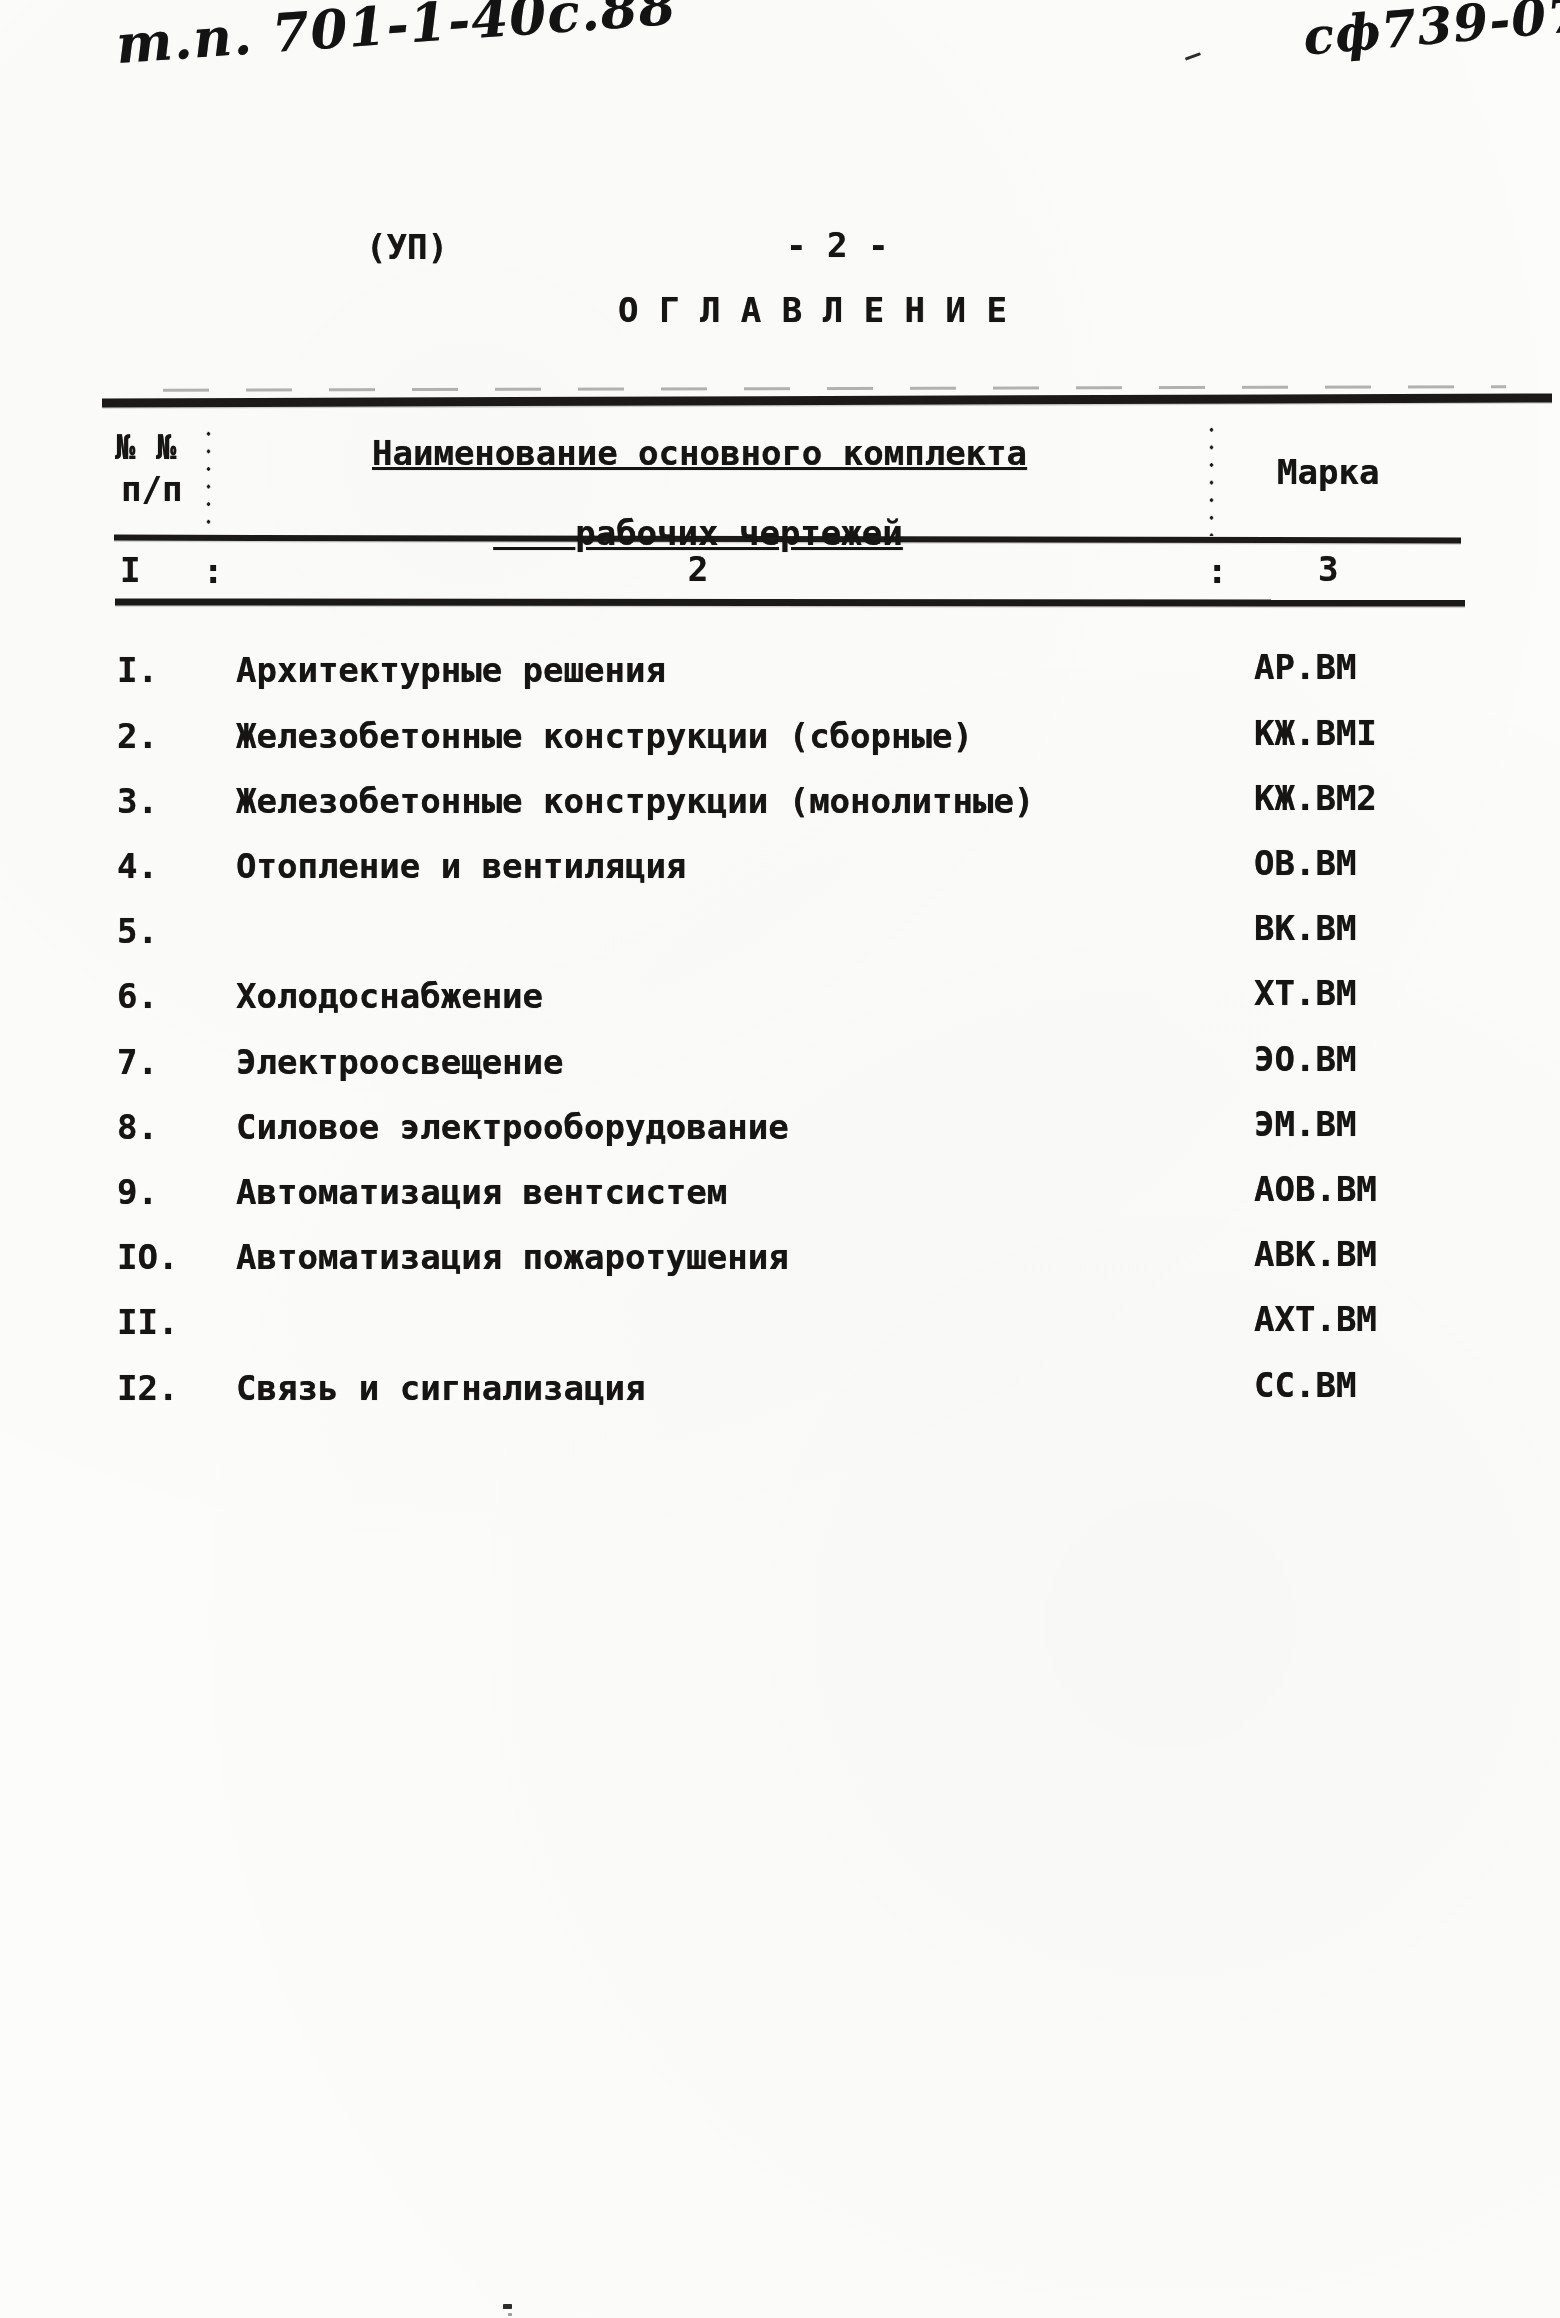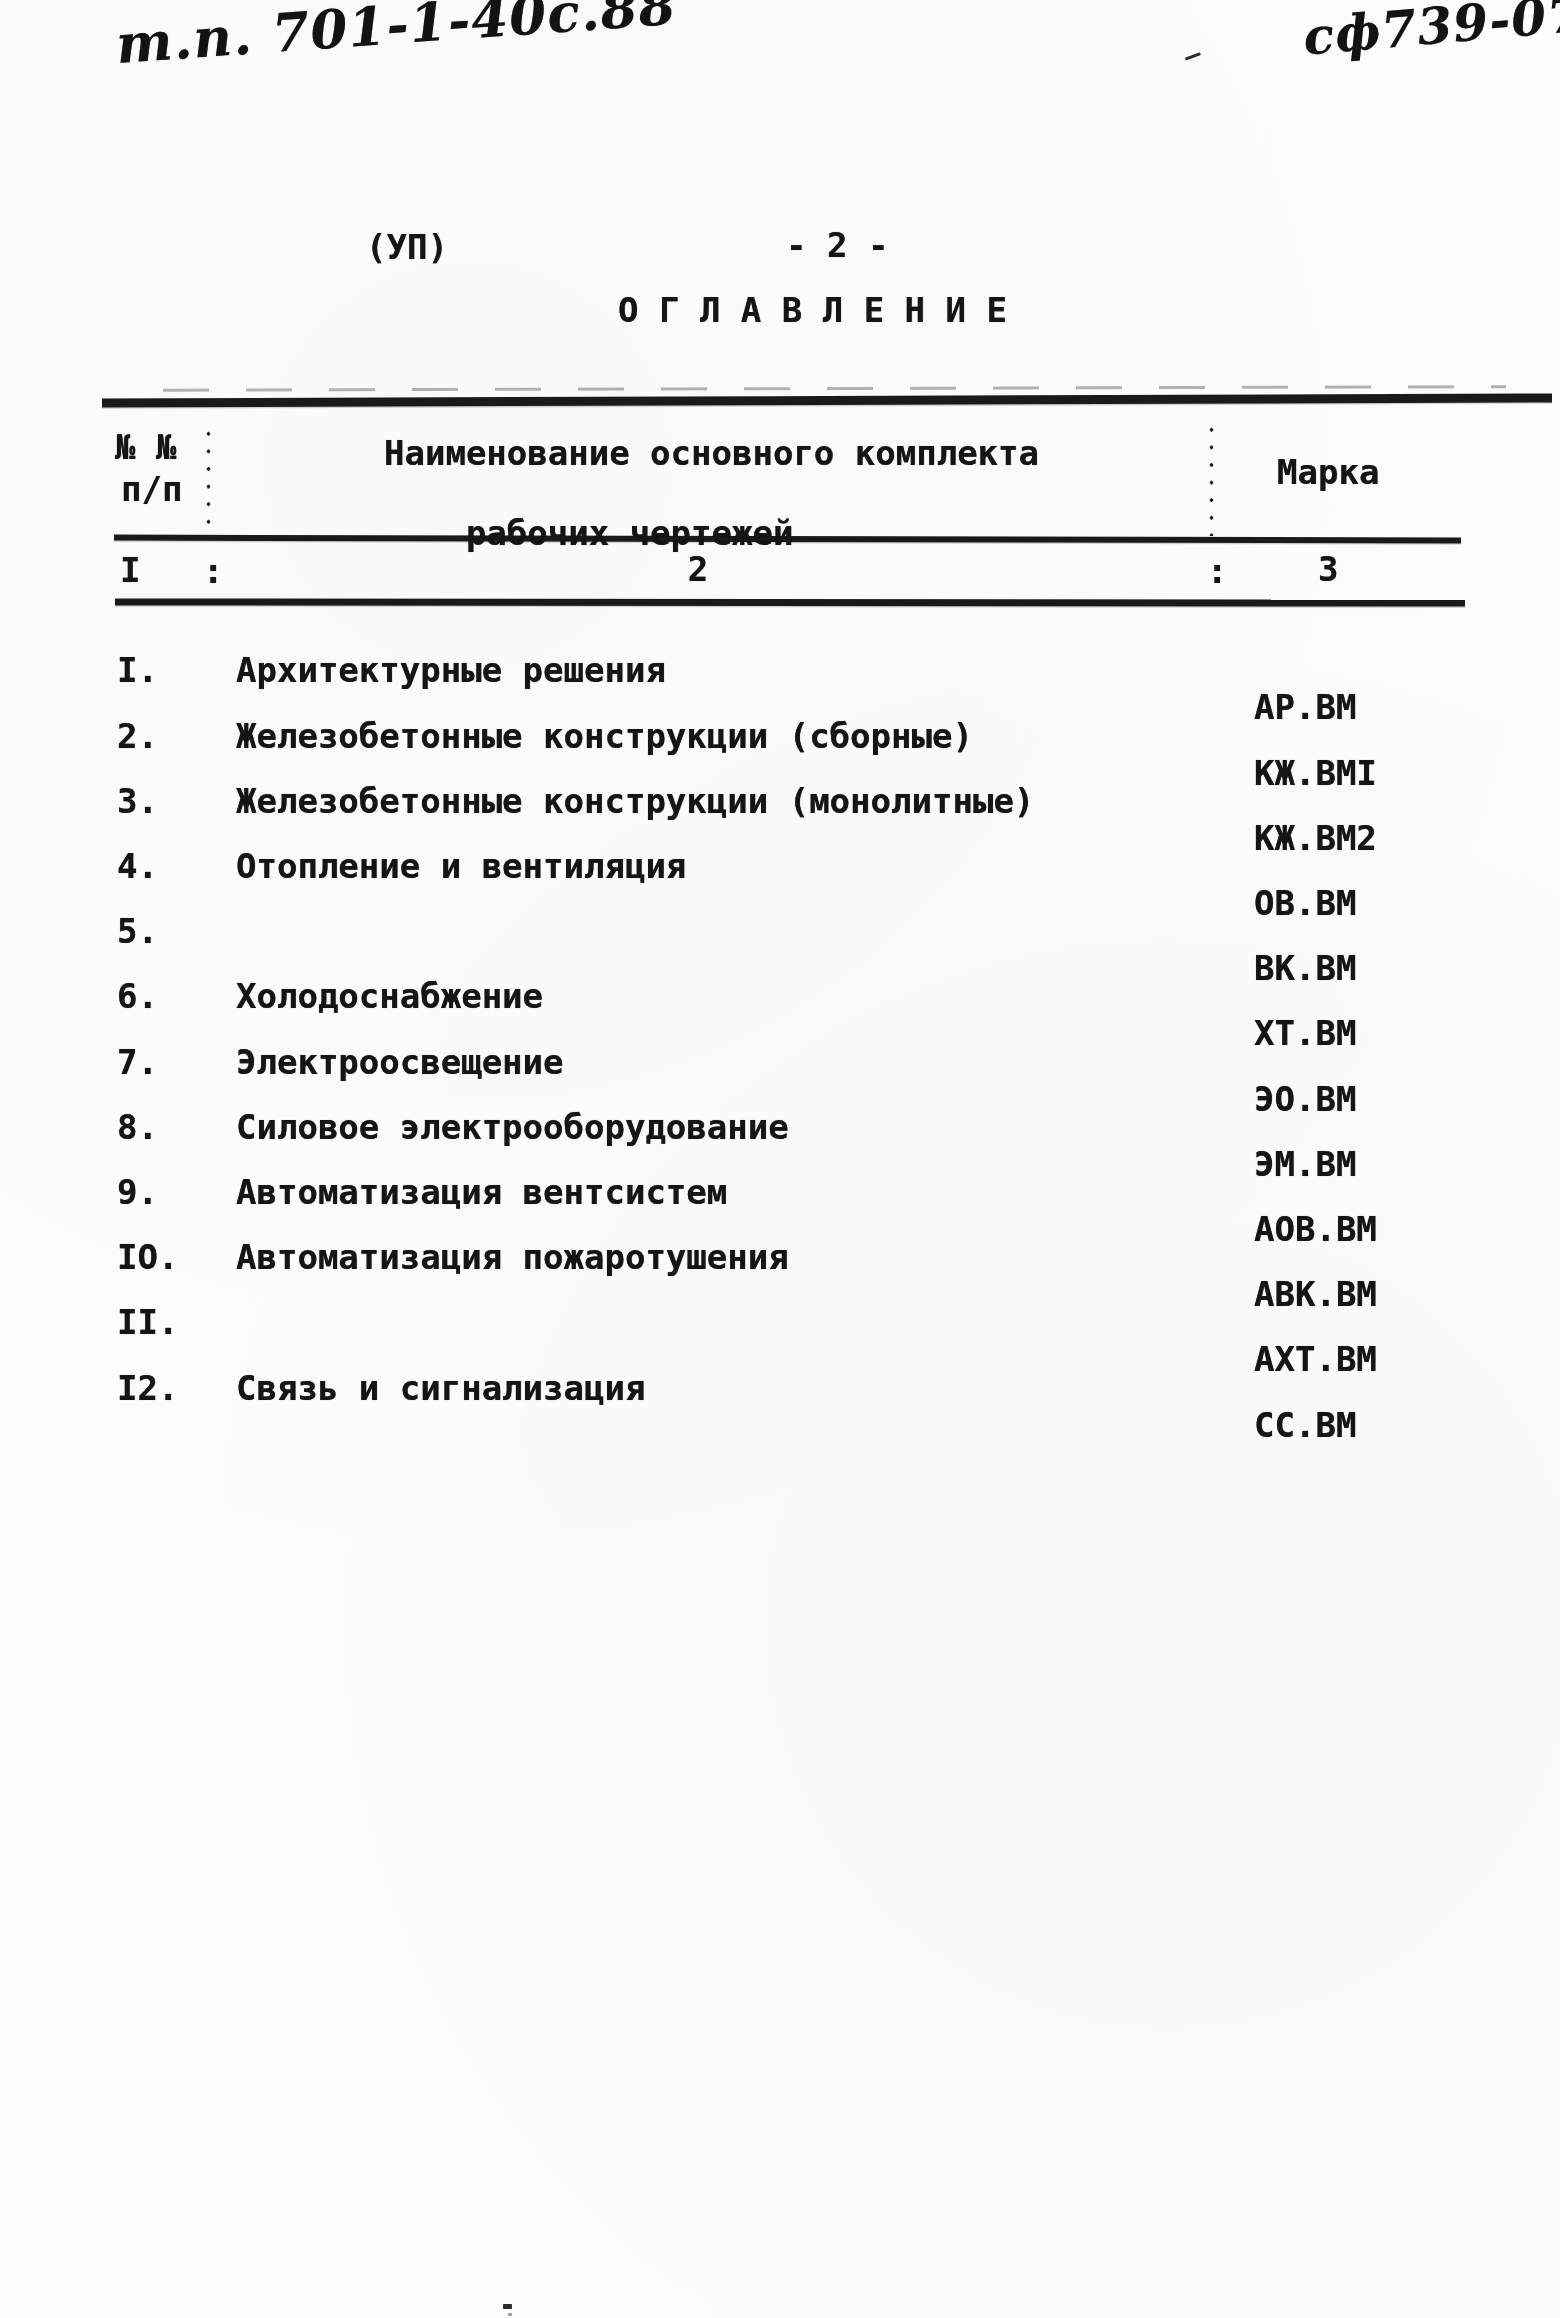--- a/index.html
+++ b/index.html
@@ -49,31 +49,31 @@
   .rule-colnums{left:115px;top:599px;width:1350px;height:7.2px;transform:rotate(0.05deg);}
   .dotsep{
     position:absolute;width:6.5px;
     background-image:radial-gradient(circle 2.6px, #1c1b1a 62%, transparent 63%);
     background-size:6.5px 17.6px;background-repeat:repeat-y;
   }
   .dotsep-left{left:205px;top:425px;height:111px;}
   .dotsep-right{left:1208px;top:421px;height:115px;}
   .hdr-col1-l1{left:115px;top:430px;}
   .hdr-col1-l2{left:121px;top:472px;}
-  .hdr-col2{left:384px;top:433px;width:652px;text-align:left;line-height:40px;}
+  .hdr-col2{left:372px;top:433px;width:652px;text-align:center;line-height:40px;text-decoration:underline;}
   .hdr-col3{left:1277px;top:455px;}
   .cn-1{left:120px;top:553px;}
   .cn-colon-l{left:203px;top:554px;}
   .cn-2{left:372px;top:552px;width:652px;text-align:center;}
   .cn-colon-r{left:1207px;top:554px;}
   .cn-3{left:1318px;top:552px;}
   .trow{position:absolute;left:0;width:1561px;height:46px;}
   .trow .num{position:absolute;left:117px;top:0;}
   .trow .name{position:absolute;left:236px;top:0;}
-  .trow .mark{position:absolute;left:1254px;top:-3.3px;margin-top:40px;}
+  .trow .mark{position:absolute;left:1254px;top:-3.3px;}
   .speck{position:absolute;background:#2c2c2c;border-radius:0.7px;}
   .speck-a{left:1185px;top:55px;width:15.6px;height:3.3px;transform:rotate(-20deg);}
   .speck-b{left:503px;top:2304px;width:9px;height:4.6px;}
   .speck-c{left:508px;top:2313px;width:3.9px;height:2.6px;opacity:.45;}
 </style>
 </head>
 <body>
 
 <div id="scan-page">
 

